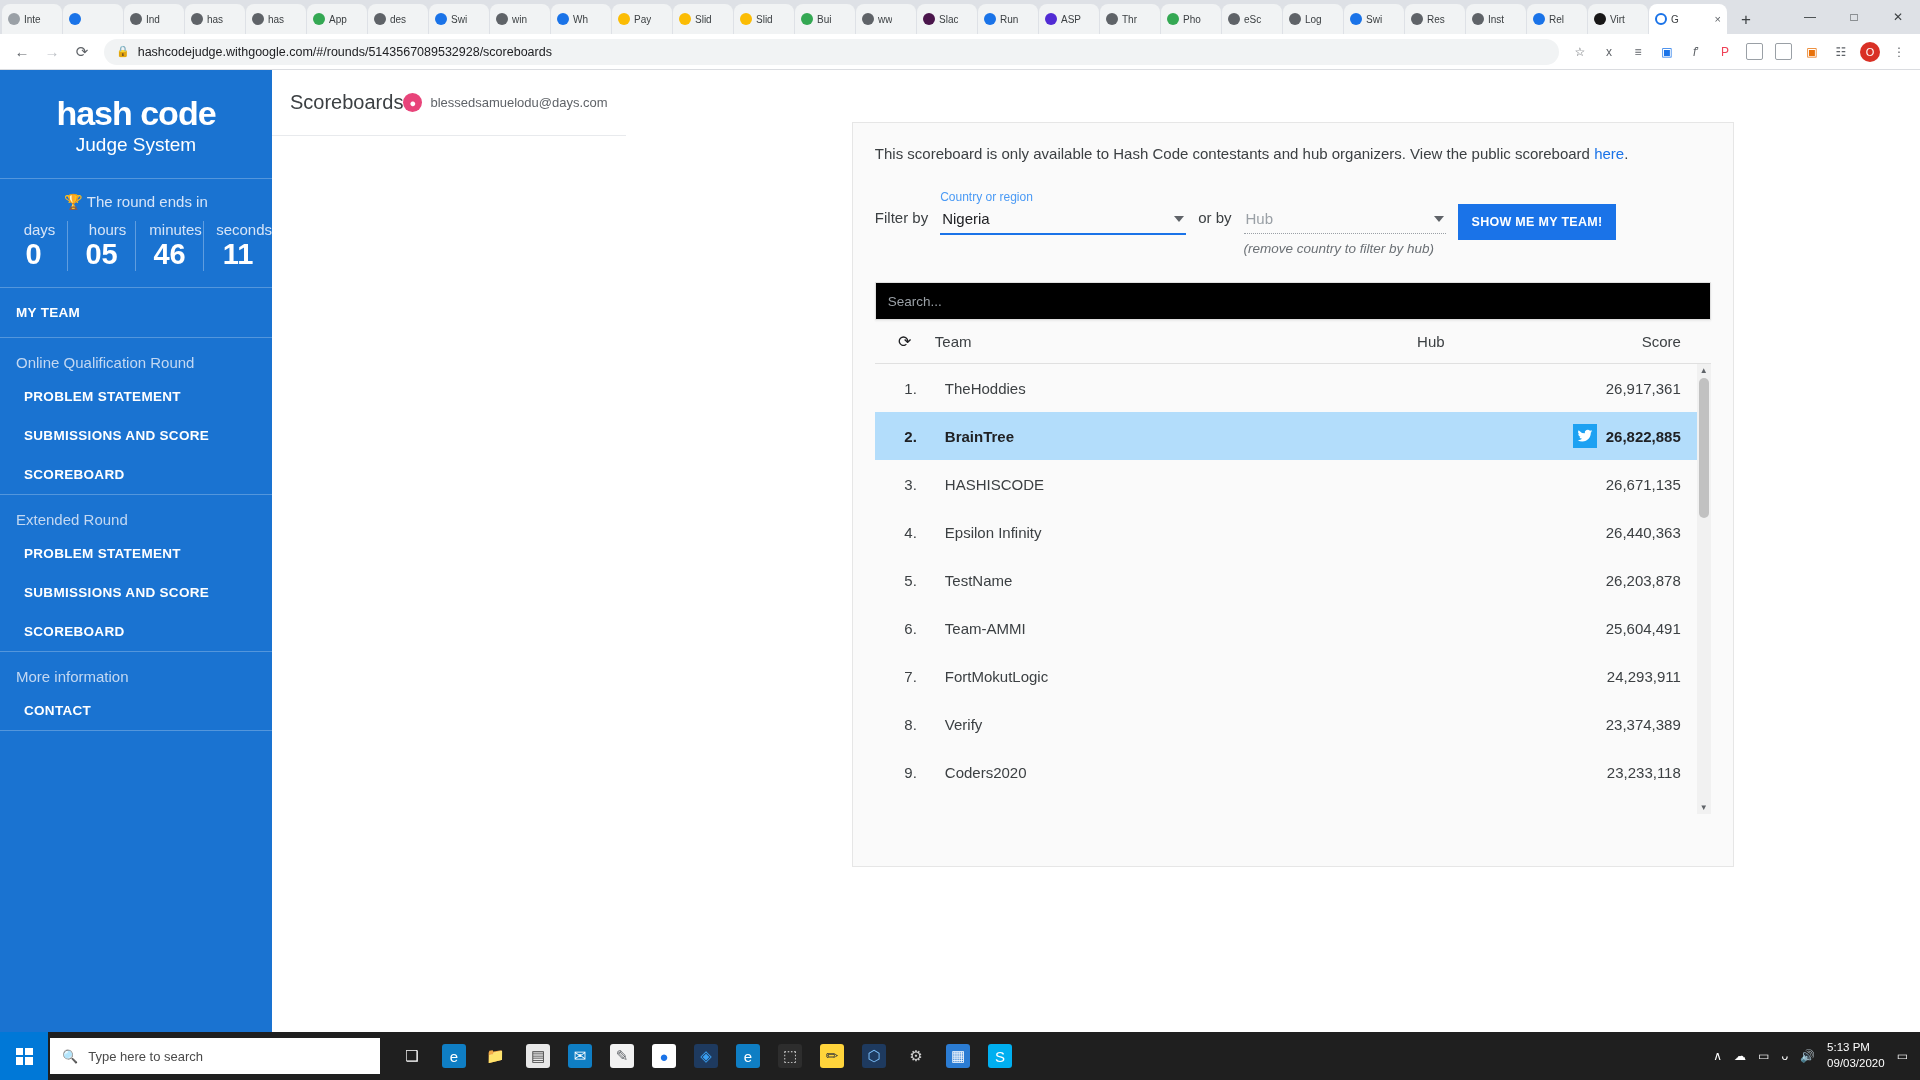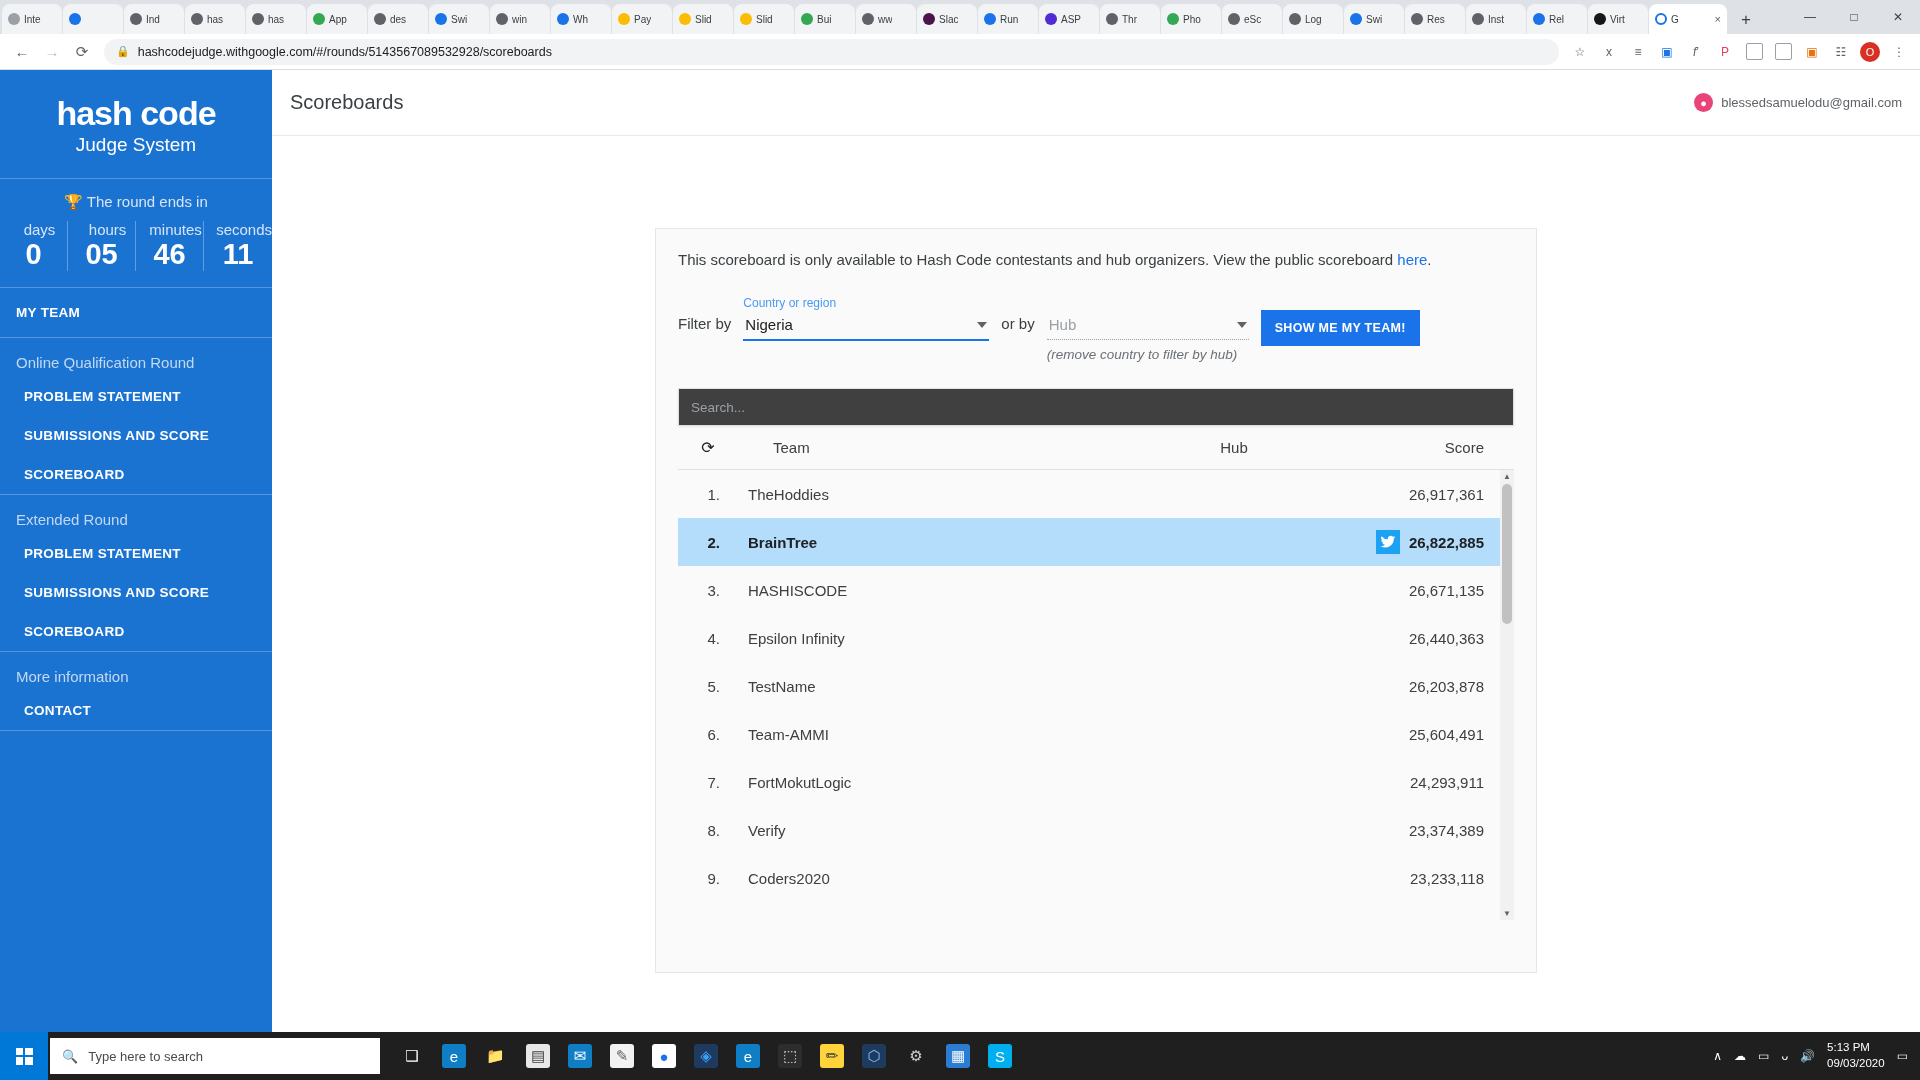--- a/index.html
+++ b/index.html
@@ -175,21 +175,21 @@
   }
   .nav-sub {
     padding: 12px 24px;
     font-size: 13.5px;
     font-weight: bold;
     letter-spacing: 0.3px;
     color: #ffffff;
   }
 
   
-  .content { flex: 1; background: #ffffff; display: flex; flex-direction: column; gap: 40px; }
+  .content { flex: 1; background: #ffffff; display: flex; flex-direction: row; gap: 40px; }
   .content-header {
     height: 66px;
     border-bottom: 1px solid #e8eaed;
     display: flex;
     align-items: center;
     padding: 0 18px;
     background: #ffffff;
   }
   .page-title { font-size: 20px; color: #3c4043; font-weight: 400; }
   .user-chip {
@@ -274,40 +274,40 @@
     font-weight: bold;
     letter-spacing: 0.3px;
     padding: 11px 14px;
     margin-top: 14px;
     cursor: pointer;
   }
 
   .search-box {
     margin-top: 26px;
     height: 38px;
-    background: #404040;
+    background: #000000;
     border: 1px solid #e0e0e0;
     box-shadow: 0 1px 2px rgba(0,0,0,0.07);
     display: flex;
     align-items: center;
     padding: 0 12px;
     font-size: 13.5px;
     color: #9aa0a6;
   }
 
   .table-head {
     display: flex;
     align-items: center;
     height: 44px;
     font-size: 15px;
     color: #3c4043;
     border-bottom: 1px solid #e0e0e0;
   }
   .col-refresh { width: 60px; text-align: center; font-size: 16px; color: #202124; }
-  .col-team { flex: 1; margin-left: 35px; }
+  .col-team { flex: 1; }
   .col-hub { width: 240px; text-align: center; }
   .col-score { width: 160px; text-align: right; padding-right: 30px; }
 
   .table-scroll {
     height: 450px;
     overflow: hidden;
     position: relative;
   }
   .row {
     display: flex;
@@ -626,21 +626,21 @@
           <div class="sb-divider"></div>
         </div>
       </div>
   </div>
 
   <div class="content">
     <div class="content-header">
       <div class="page-title">Scoreboards</div>
       <div class="user-chip">
         <span class="user-avatar">●</span>
-        <span>blessedsamuelodu@gmail.com</span>
+        <span>blessedsamuelodu@days.com</span>
       </div>
     </div>
 
     <div class="content-body">
       <div class="card">
 
         <div class="notice">
           <span>This scoreboard is only available to Hash Code contestants and hub organizers. View the public scoreboard </span><a href="#">here</a><span>.</span>
         </div>
 

